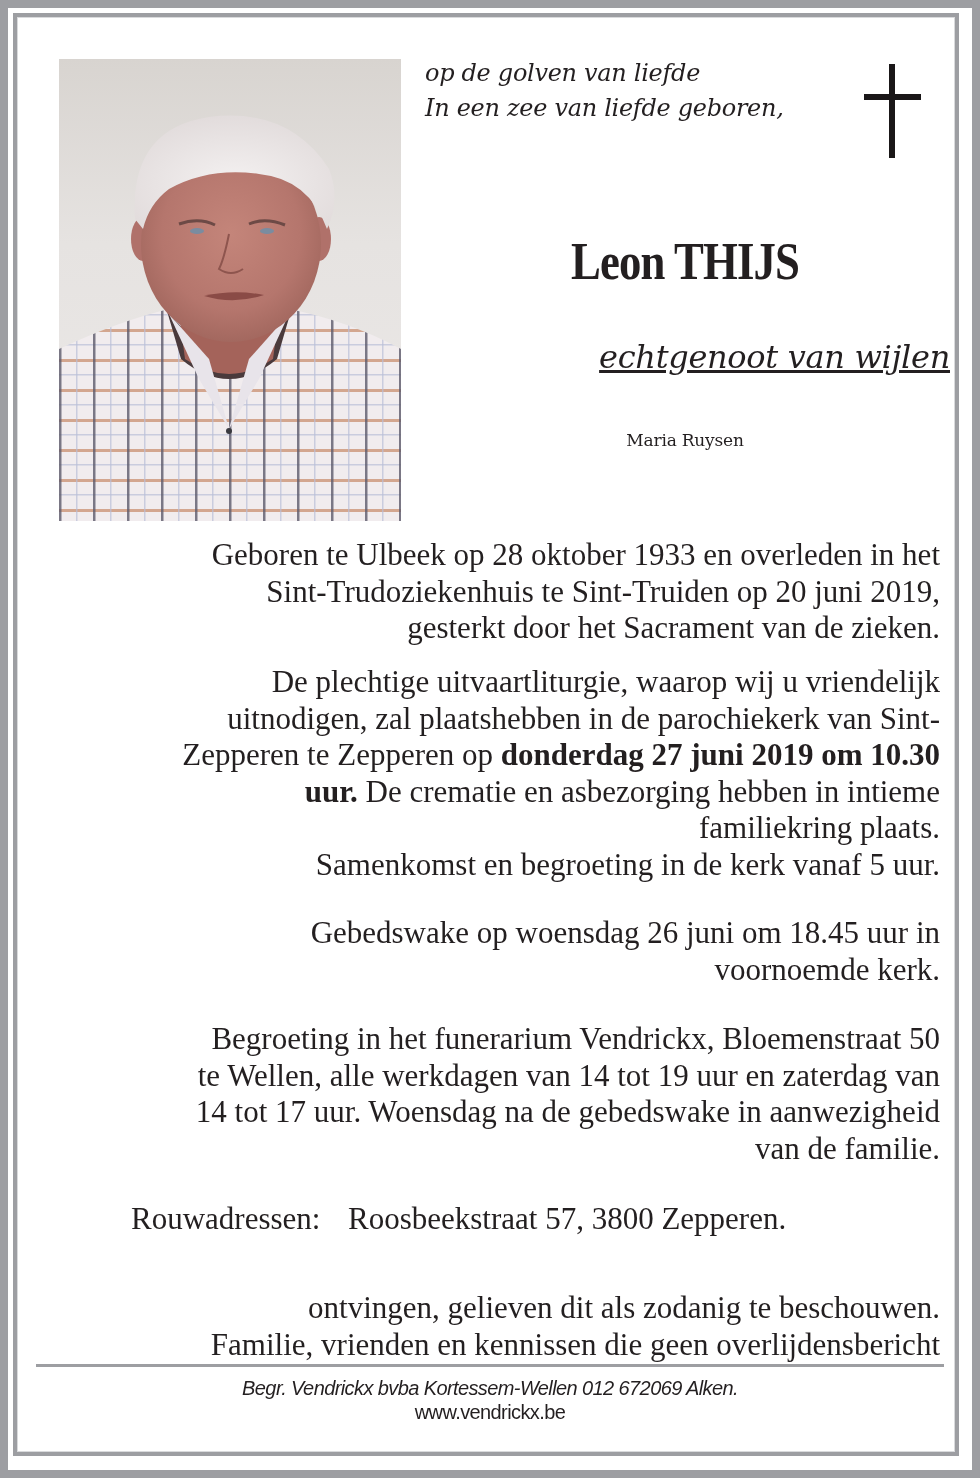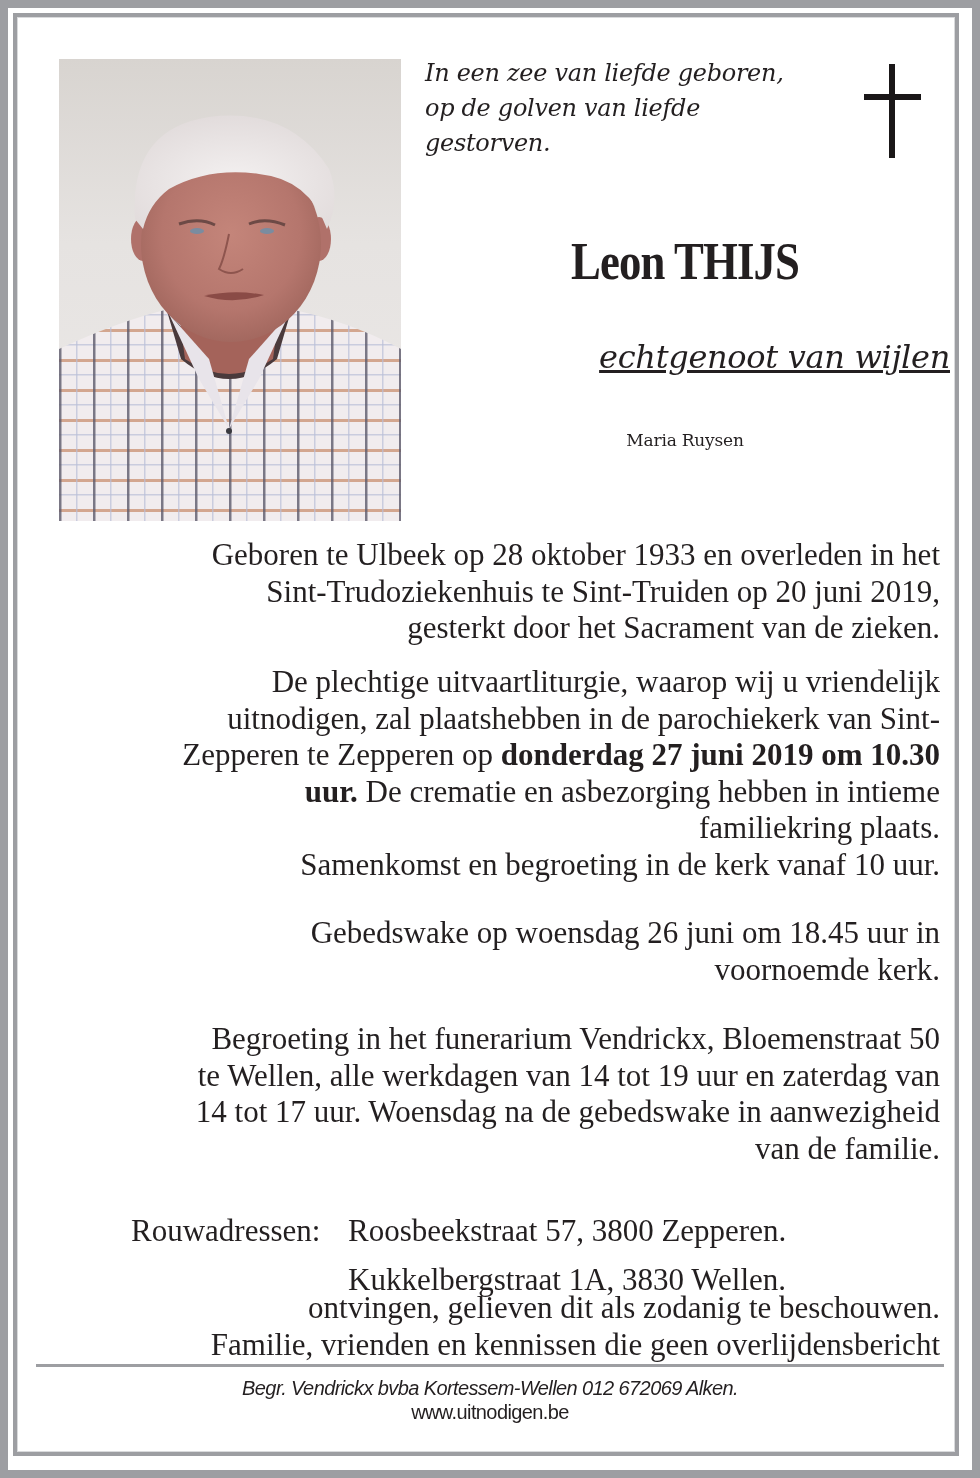--- a/index.html
+++ b/index.html
@@ -142,21 +142,20 @@
     .p3 { top: 915px; }
     .p4 { top: 1021px; }
     .p5 { top: 1201px; }
     .p6 { top: 1290px; }
 
     .addr-row {
       display: block;
       white-space: nowrap;
       position: relative;
       height: 36.5px;
-      margin-top: 12px;
     }
     .addr-label {
       position: absolute;
       left: 91px;
     }
     .addr-value {
       position: absolute;
       left: 308px;
     }
 
@@ -232,23 +231,22 @@
     <ellipse cx="138" cy="172" rx="7" ry="3" fill="#7a8ca0"></ellipse>
     <ellipse cx="208" cy="172" rx="7" ry="3" fill="#7a8ca0"></ellipse>
 
     <path d="M170 175 Q165 200 160 210 Q172 218 184 210" stroke="#8e554e" stroke-width="2" fill="none"></path>
 
     <path d="M145 237 Q175 230 205 236 Q175 246 145 237 Z" fill="#8a4b46"></path>
   </svg>
 </div>
 
 <div class="poem">
+  <div>op de golven van liefde</div>
   <div>In een zee van liefde geboren,</div>
-  <div>op de golven van liefde</div>
-  <div>gestorven.</div>
 </div>
 
 <div class="cross">
   <div class="v"></div>
   <div class="h"></div>
 </div>
 
 <div class="name">Leon THIJS</div>
 <div class="spouse-label">echtgenoot van wijlen</div>
 <div class="spouse-name">Maria Ruysen</div>
@@ -258,46 +256,43 @@
   <span class="ln">Sint-Trudoziekenhuis te Sint-Truiden op 20 juni 2019,</span>
   <span class="ln">gesterkt door het Sacrament van de zieken.</span>
 </div>
 
 <div class="body-text p2">
   <span class="ln">De plechtige uitvaartliturgie, waarop wij u vriendelijk</span>
   <span class="ln">uitnodigen, zal plaatshebben in de parochiekerk van Sint-</span>
   <span class="ln"><span>Zepperen te Zepperen op </span><b>donderdag 27 juni 2019 om 10.30</b></span>
   <span class="ln"><b>uur.</b><span> De crematie en asbezorging hebben in intieme</span></span>
   <span class="ln">familiekring plaats.</span>
-  <span class="ln">Samenkomst en begroeting in de kerk vanaf 10 uur.</span>
+  <span class="ln">Samenkomst en begroeting in de kerk vanaf 5 uur.</span>
 </div>
 
 <div class="body-text p3">
   <span class="ln">Gebedswake op woensdag 26 juni om 18.45 uur in</span>
   <span class="ln">voornoemde kerk.</span>
 </div>
 
 <div class="body-text p4">
   <span class="ln">Begroeting in het funerarium Vendrickx, Bloemenstraat 50</span>
   <span class="ln">te Wellen, alle werkdagen van 14 tot 19 uur en zaterdag van</span>
   <span class="ln">14 tot 17 uur. Woensdag na de gebedswake in aanwezigheid</span>
   <span class="ln">van de familie.</span>
 </div>
 
 <div class="body-text p5" style="text-align:left;">
   <span class="addr-row">
     <span class="addr-label">Rouwadressen:</span>
     <span class="addr-value">Roosbeekstraat 57, 3800 Zepperen.</span>
   </span>
-  <span class="addr-row">
-    <span class="addr-value">Kukkelbergstraat 1A, 3830 Wellen.</span>
-  </span>
 </div>
 
 <div class="body-text p6">
   <span class="ln">ontvingen, gelieven dit als zodanig te beschouwen.</span>
   <span class="ln">Familie, vrienden en kennissen die geen overlijdensbericht</span>
 </div>
 
 <div class="rule"></div>
 
 <div class="footer footer-1">Begr. Vendrickx bvba Kortessem-Wellen 012 672069 Alken.</div>
-<div class="footer footer-2">www.uitnodigen.be</div>
+<div class="footer footer-2">www.vendrickx.be</div>
 
 </body></html>

